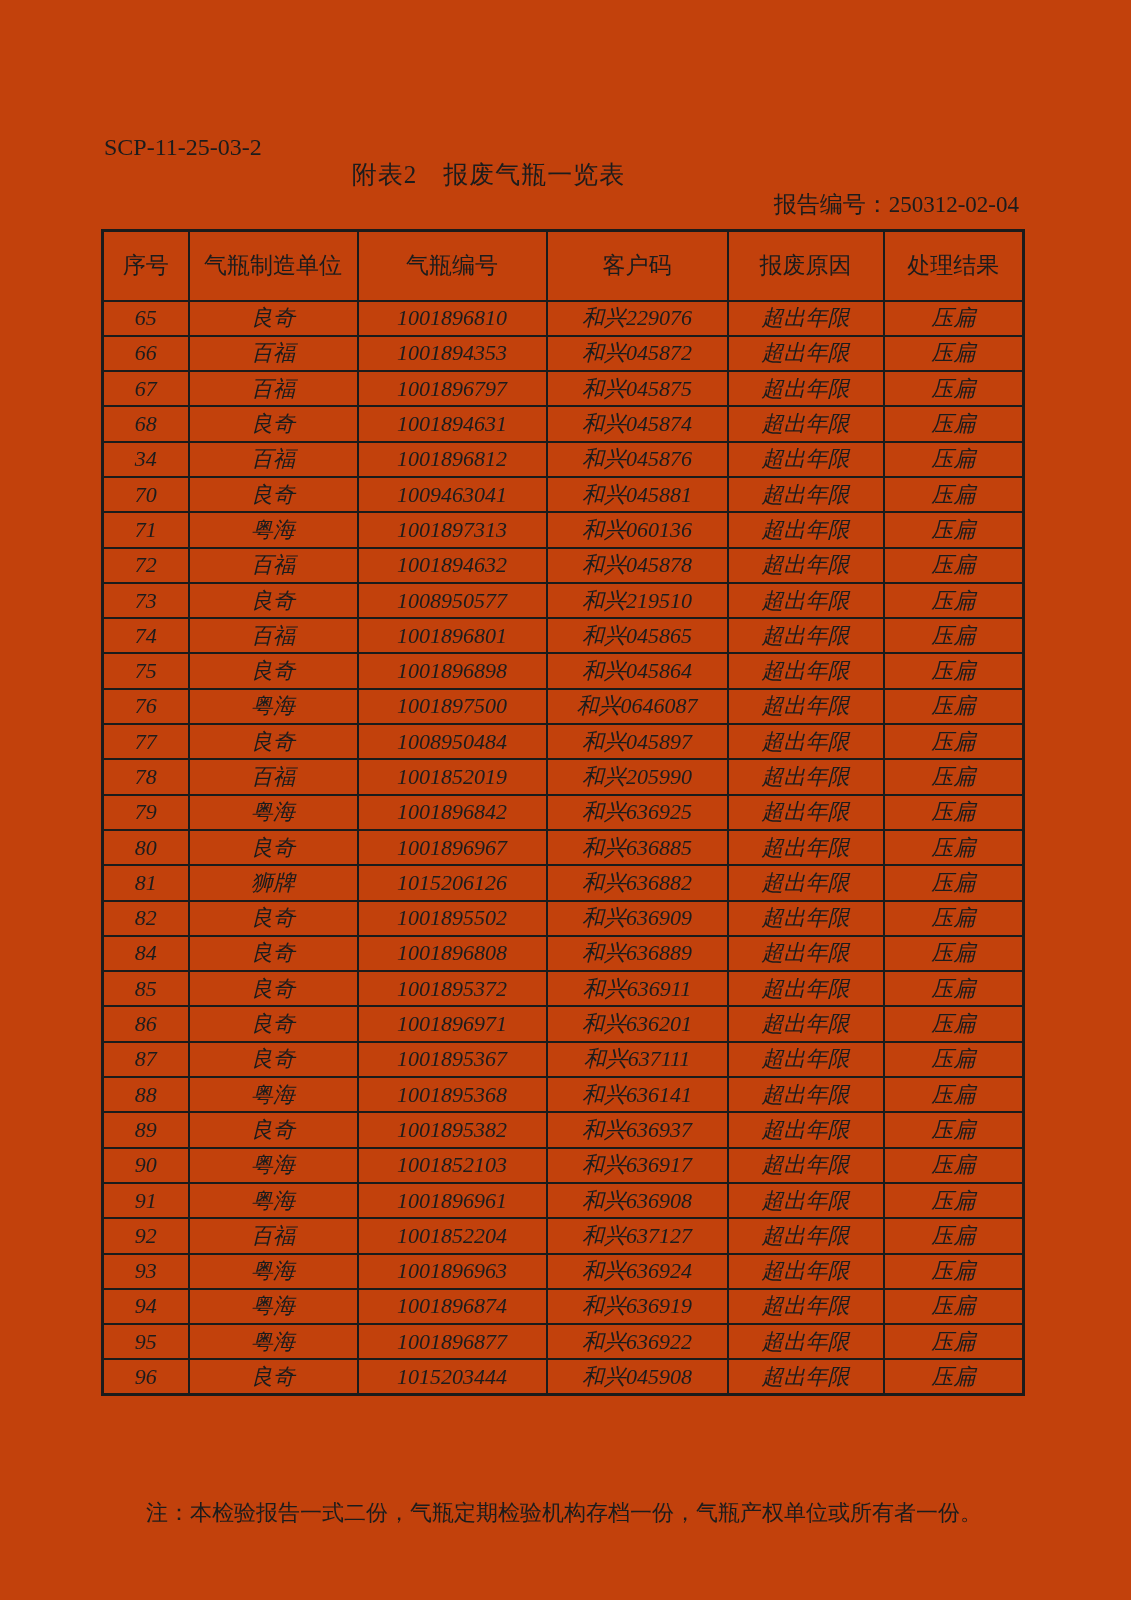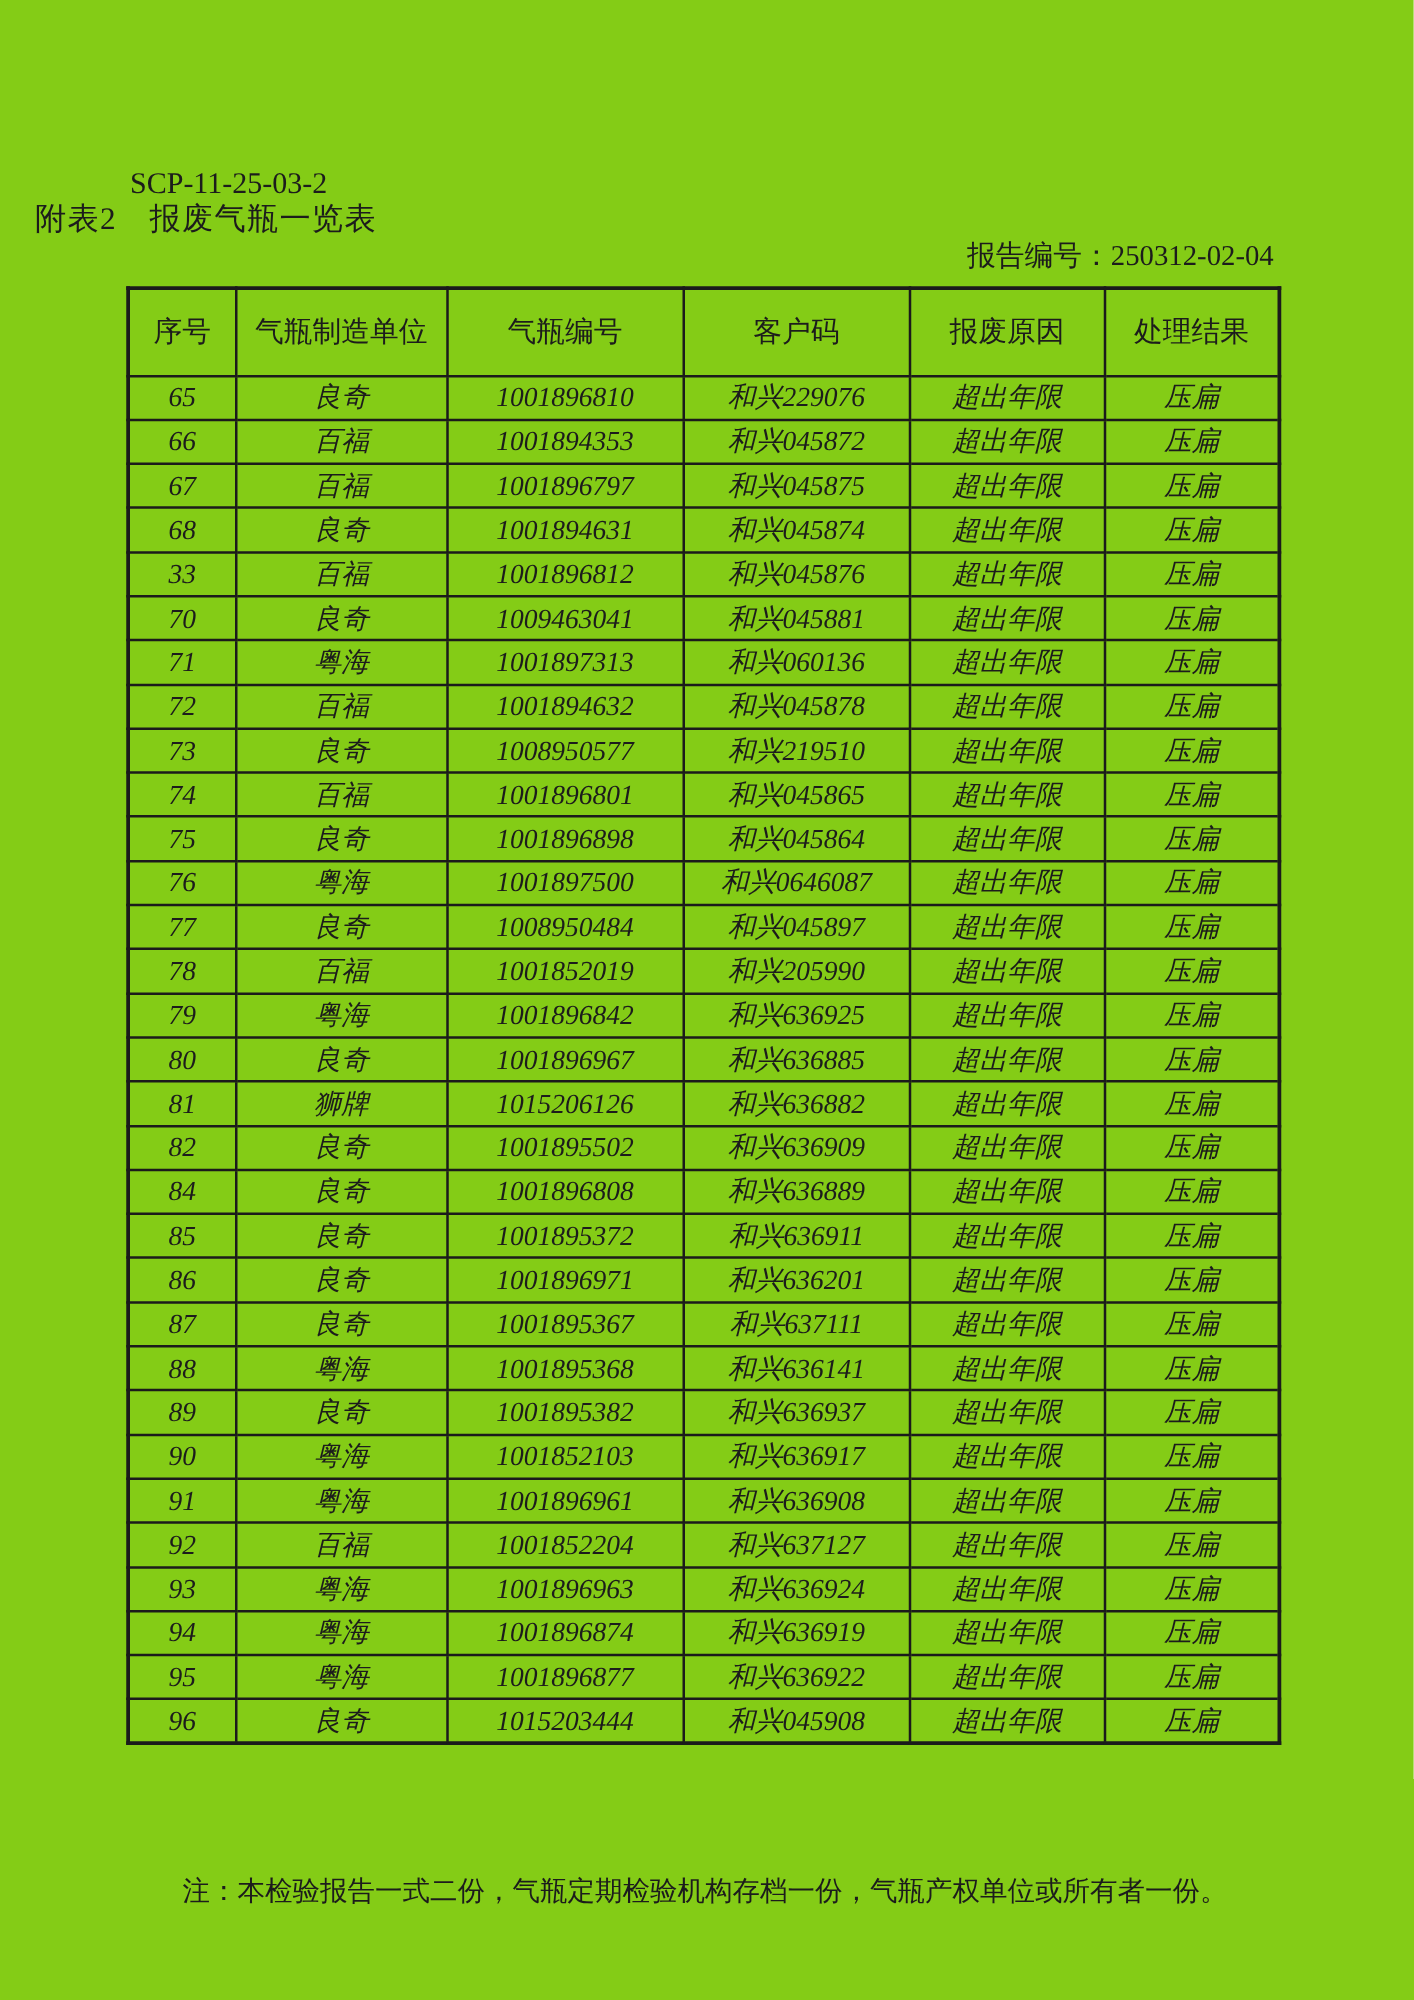--- a/index.html
+++ b/index.html
@@ -4,42 +4,41 @@
 <style>
   html, body {
     margin: 0;
     padding: 0;
     background: #ffffff;
   }
   .page {
     position: relative;
     width: 1131px;
     height: 1600px;
-    background: #84cc16;
+    background: #c2410c;
     font-family: "Liberation Serif", "DejaVu Serif", serif;
     color: #1c1c1c;
     overflow: hidden;
   }
   .doc-code {
     position: absolute;
     left: 104px;
     top: 134px;
     font-size: 24px;
     white-space: nowrap;
   }
   .title {
     position: absolute;
     left: 0;
     top: 158px;
     width: 977px;
-    text-align: left;
+    text-align: center;
     font-size: 25px;
     letter-spacing: 1px;
     white-space: nowrap;
-    padding-left: 28px;
   }
   .report-no {
     position: absolute;
     top: 189px;
     right: 112px;
     font-size: 23px;
     white-space: nowrap;
   }
   table.cyl {
     position: absolute;
@@ -130,21 +129,21 @@
         </tr>
         <tr>
           <td>68</td>
           <td>良奇</td>
           <td>1001894631</td>
           <td>和兴045874</td>
           <td>超出年限</td>
           <td>压扁</td>
         </tr>
         <tr>
-          <td>33</td>
+          <td>34</td>
           <td>百福</td>
           <td>1001896812</td>
           <td>和兴045876</td>
           <td>超出年限</td>
           <td>压扁</td>
         </tr>
         <tr>
           <td>70</td>
           <td>良奇</td>
           <td>1009463041</td>

